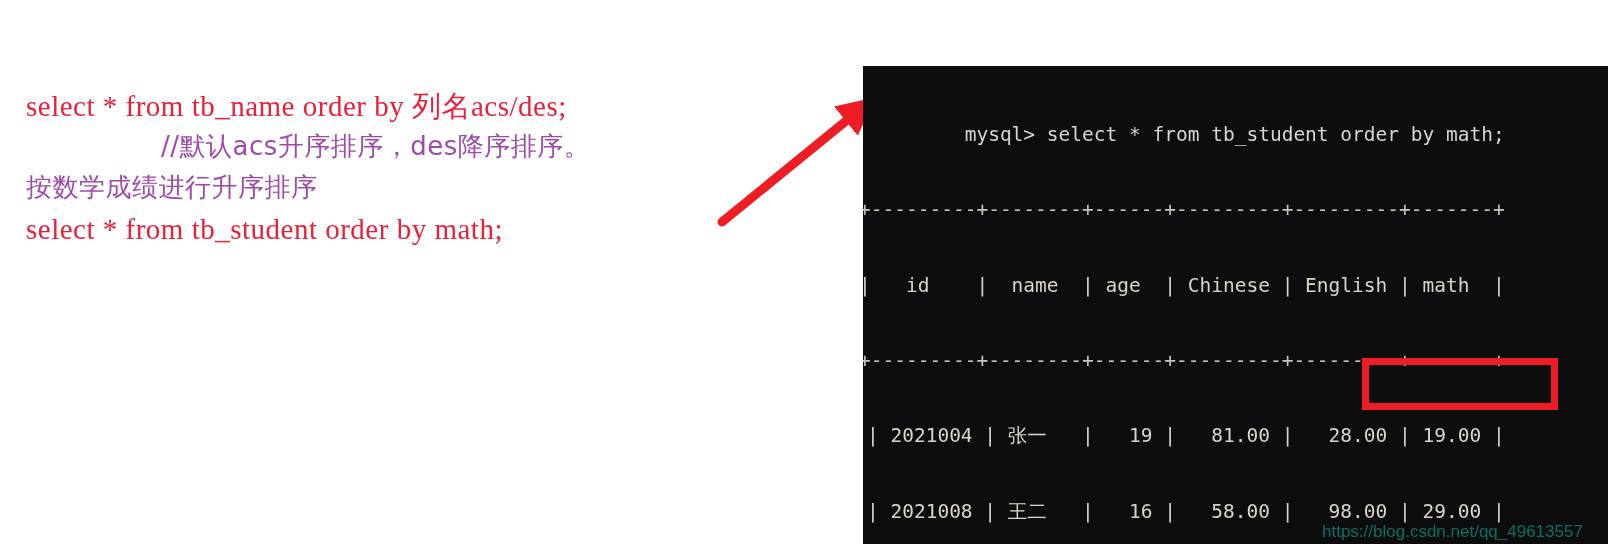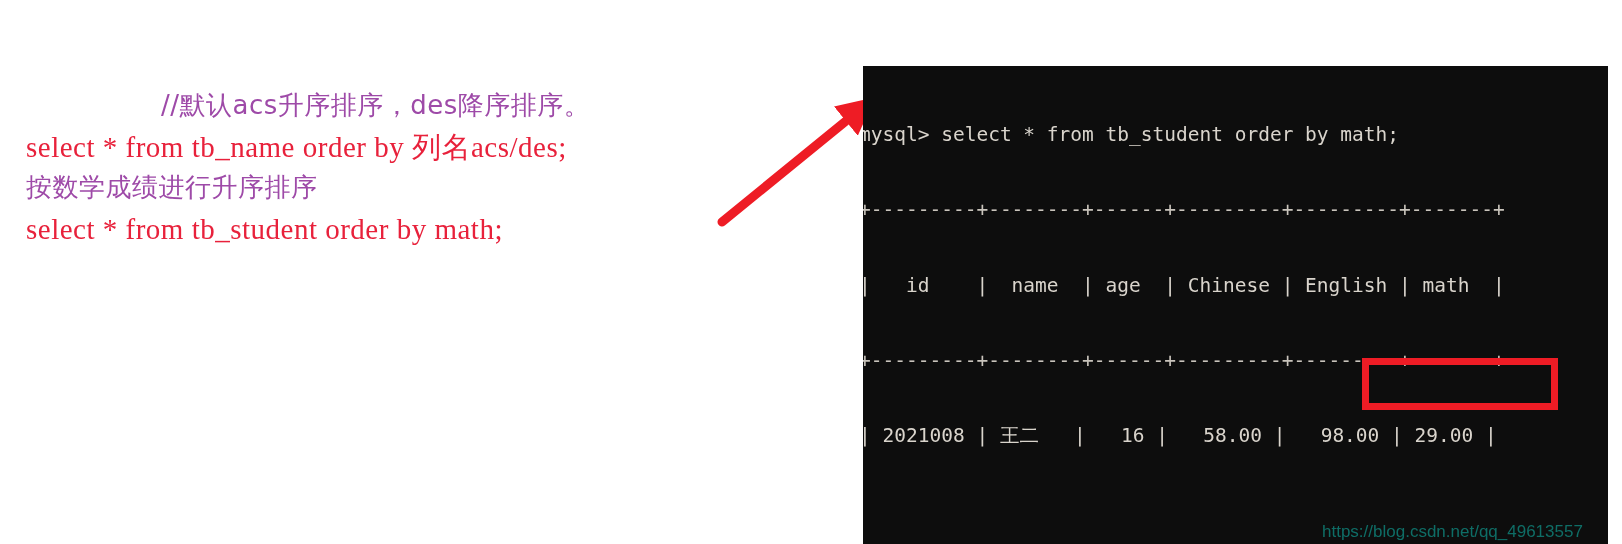--- a/index.html
+++ b/index.html
@@ -61,21 +61,21 @@
     position: absolute;
     left: -4px;
     top: 6px;
     white-space: pre;
     font-family: "DejaVu Sans Mono", "Liberation Mono", monospace;
     font-size: 19.5px;
     line-height: 25.1px;
     color: #d9d4cc;
     letter-spacing: 0px;
   }
-  #term-inner .tline { display: block; height: 25.1px; }
+  #term-inner .tline { display: block; height: 25.1px; text-align: right; }
   #term-inner .sep { color: #c9c4bc; }
 
   
   #highlight-box {
     position: absolute;
     left: 1362px;
     top: 358px;
     width: 196px;
     height: 52px;
     border: 7px solid #ee1c25;
@@ -92,41 +92,42 @@
     font-size: 17px;
     color: #0f766e;
     white-space: nowrap;
     opacity: 0.92;
   }
 </style>
 </head>
 <body>
 
 <div id="annotation">
+  <div class="ann-line ann-red">select * from tb_name order by 列名acs/des;</div>
   <div class="ann-line ann-purple ann-indent ann-cn">//默认acs升序排序，des降序排序。</div>
-  <div class="ann-line ann-red">select * from tb_name order by 列名acs/des;</div>
   <div class="ann-line ann-purple ann-cn">按数学成绩进行升序排序</div>
   <div class="ann-line ann-red">select * from tb_student order by math;</div>
 </div>
 
 <svg id="arrow-svg" viewBox="0 0 180 150">
   <defs>
     <marker id="arrowhead" markerWidth="4.2" markerHeight="4.2" refX="1.6" refY="2.1" orient="auto">
       <polygon points="0,0 4.2,2.1 0,4.2" fill="#ee1c25"></polygon>
     </marker>
   </defs>
   <line x1="22" y1="132" x2="157" y2="22" stroke="#ee1c25" stroke-width="9" stroke-linecap="round" marker-end="url(#arrowhead)"></line>
 </svg>
 
 <div id="terminal">
   <div id="term-inner">
     <span class="tline">mysql&gt; select * from tb_student order by math;</span>
     <span class="tline sep">+---------+--------+------+---------+---------+-------+</span>
     <span class="tline">|   id    |  name  | age  | Chinese | English | math  |</span>
     <span class="tline sep">+---------+--------+------+---------+---------+-------+</span>
+    <span class="tline">| 2021004 | 张一   |   19 |   81.00 |   28.00 | 19.00 |</span>
     <span class="tline">| 2021008 | 王二   |   16 |   58.00 |   98.00 | 29.00 |</span>
     
     
     
     
     
     
     
     
     

